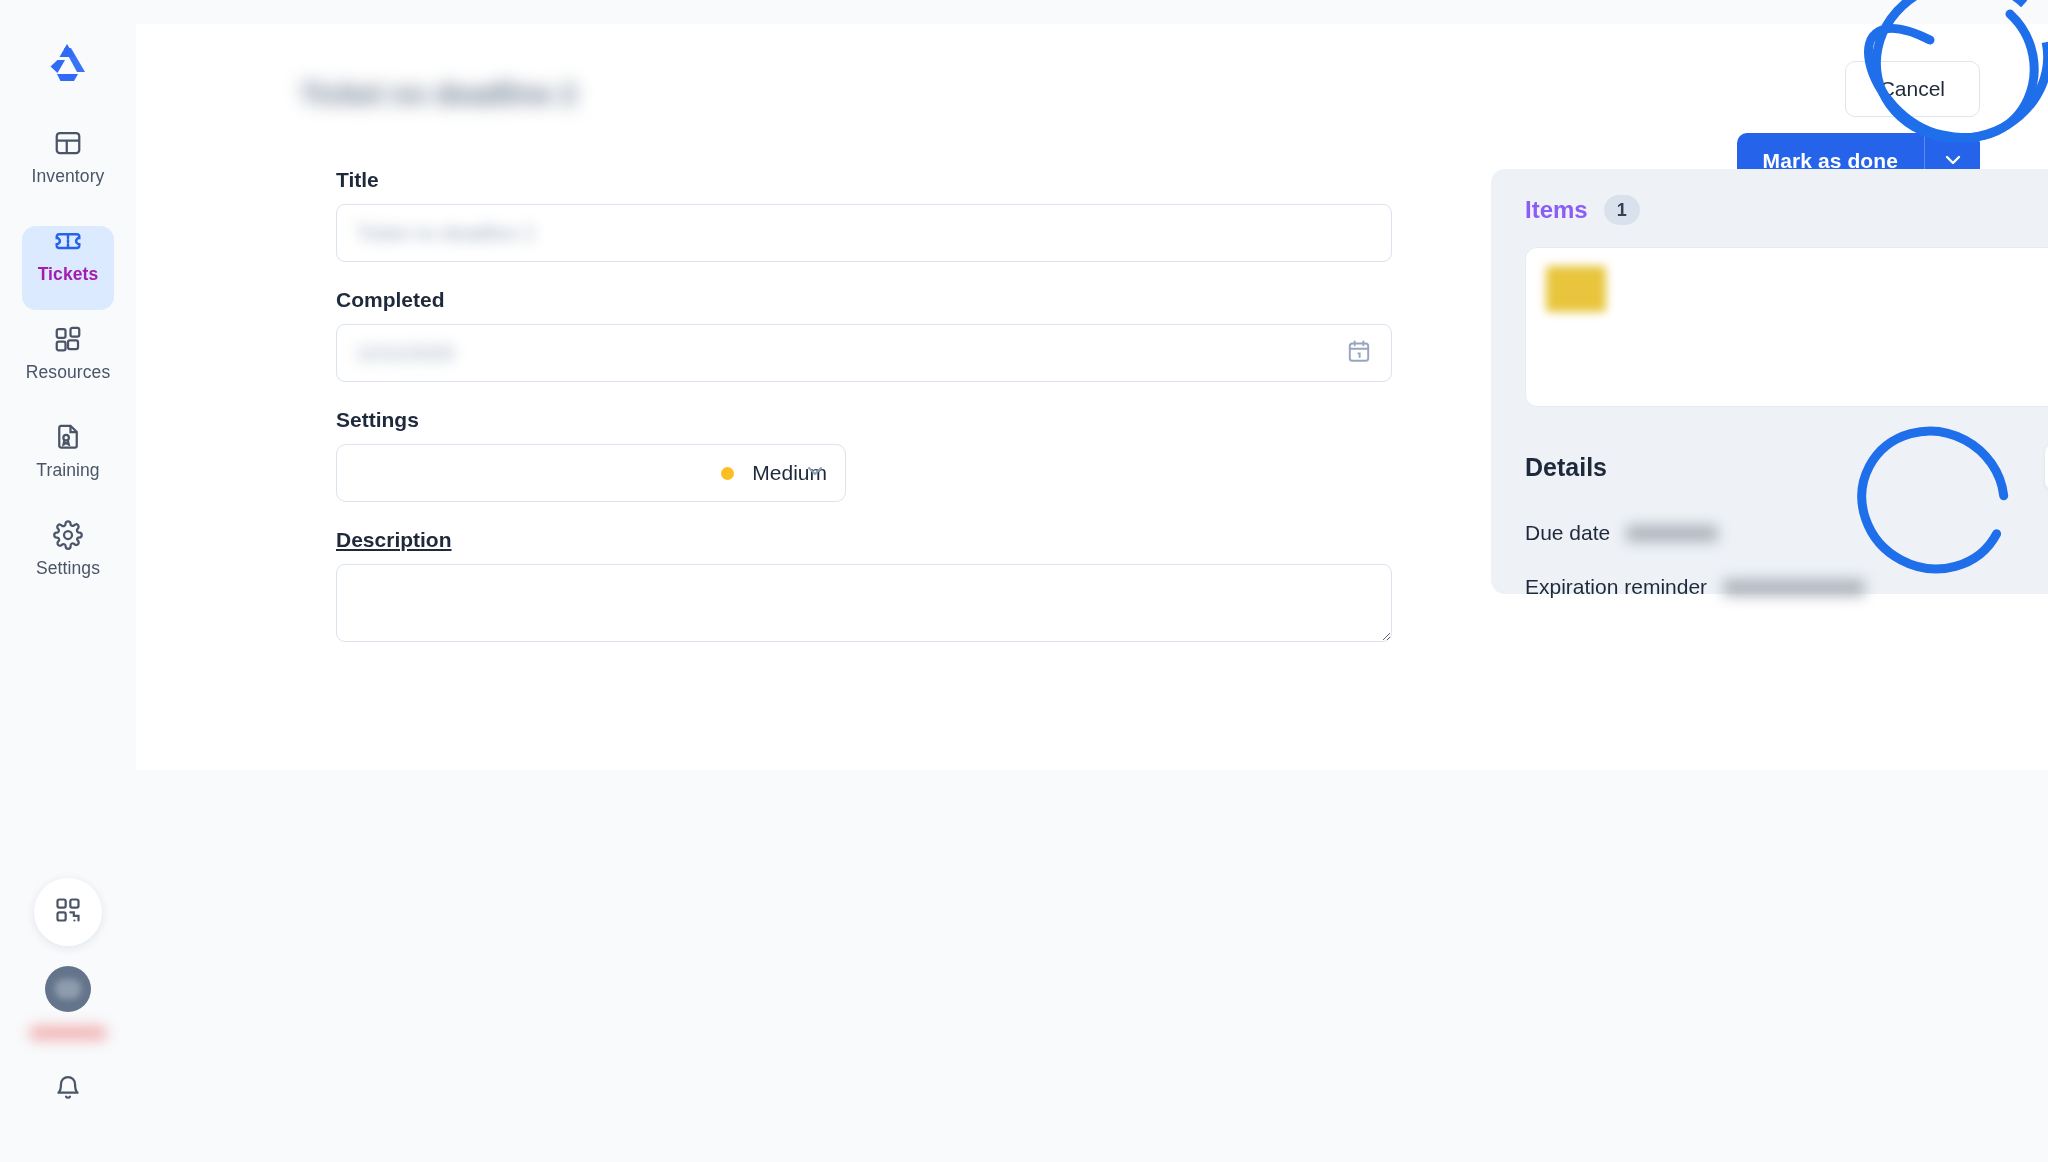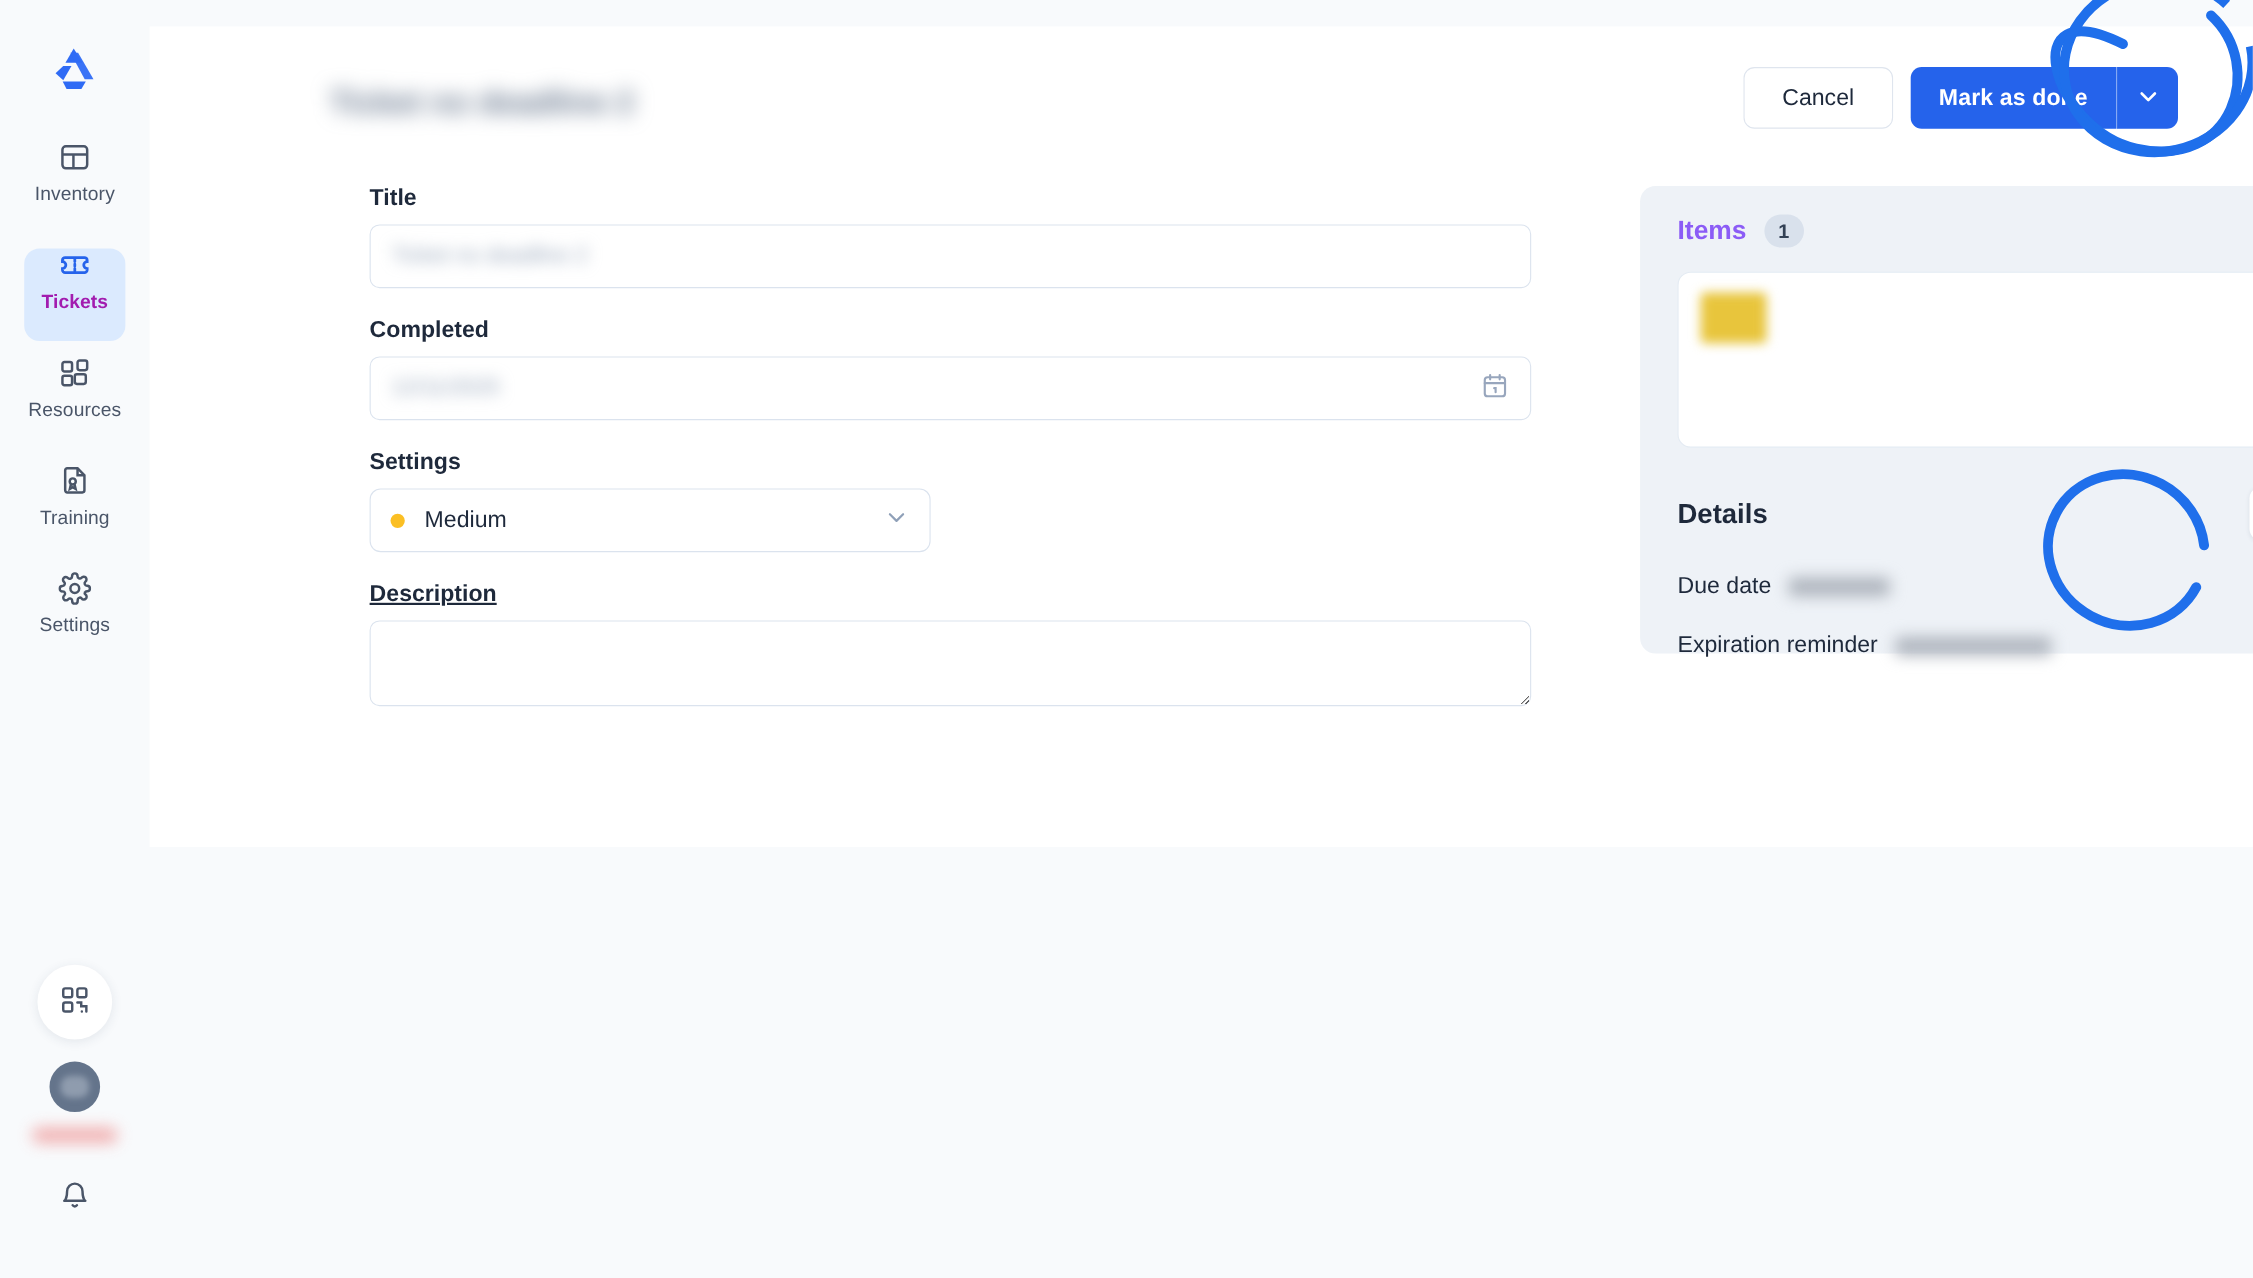--- a/index.html
+++ b/index.html
@@ -63,21 +63,21 @@
     background: #ffffff;
   }
 
   #page-title {
     position: absolute; left: 164px; top: 54px;
     font-size: 29px; font-weight: 700; color: #64748b;
   }
 
   #header-actions {
     position: absolute; right: 68px; top: 37px;
-    display: flex; align-items: flex-start; gap: 16px;
+    display: flex; align-items: flex-end; gap: 16px; flex-direction: column;
   }
   #cancel-btn {
     height: 56px; padding: 0 34px; border-radius: 10px;
     border: 1px solid #dfe5ee; background: #fff; color: #1e293b;
     font-size: 21px; font-family: inherit; cursor: pointer;
   }
   #done-group { display: flex; align-items: stretch; }
   #done-btn {
     height: 56px; padding: 0 26px; background: #2563eb; color: #fff;
     border: none; border-radius: 10px 0 0 10px; font-size: 21px; font-weight: 700;
@@ -103,21 +103,21 @@
     position: absolute; left: 20px; top: 50%; transform: translateY(-50%);
     font-size: 20px; color: #94a3b8; pointer-events: none;
   }
   .in-icon { position: absolute; right: 20px; top: 50%; transform: translateY(-50%); }
 
   .row2 { display: flex; gap: 34px; }
   .col-assigned { width: 512px; }
   .col-priority { width: 510px; }
   .sel-box {
     position: relative; height: 58px; border: 1px solid #dbe3ee; border-radius: 10px;
-    background: #fff; display: flex; align-items: center; padding: 0 18px; cursor: pointer;
+    background: #fff; display: flex; align-items: center; padding: 0 18px; cursor: pointer; justify-content: flex-end;
   }
   .col-assigned .sel-box { width: 512px; }
   .col-priority .sel-box { width: 510px; }
   .assignee-av { width: 26px; height: 26px; border-radius: 50%; background: #b8c2d0; margin-right: 12px; }
   .assignee-nm { font-size: 20px; color: #7b8798; }
   .dot-prio { width: 13px; height: 13px; border-radius: 50%; background: #fbbf24; margin-right: 18px; }
   .prio-txt { font-size: 21px; color: #1e293b; }
 
   #desc-label { margin-top: 2px; text-decoration: underline; }
   #desc-area {

